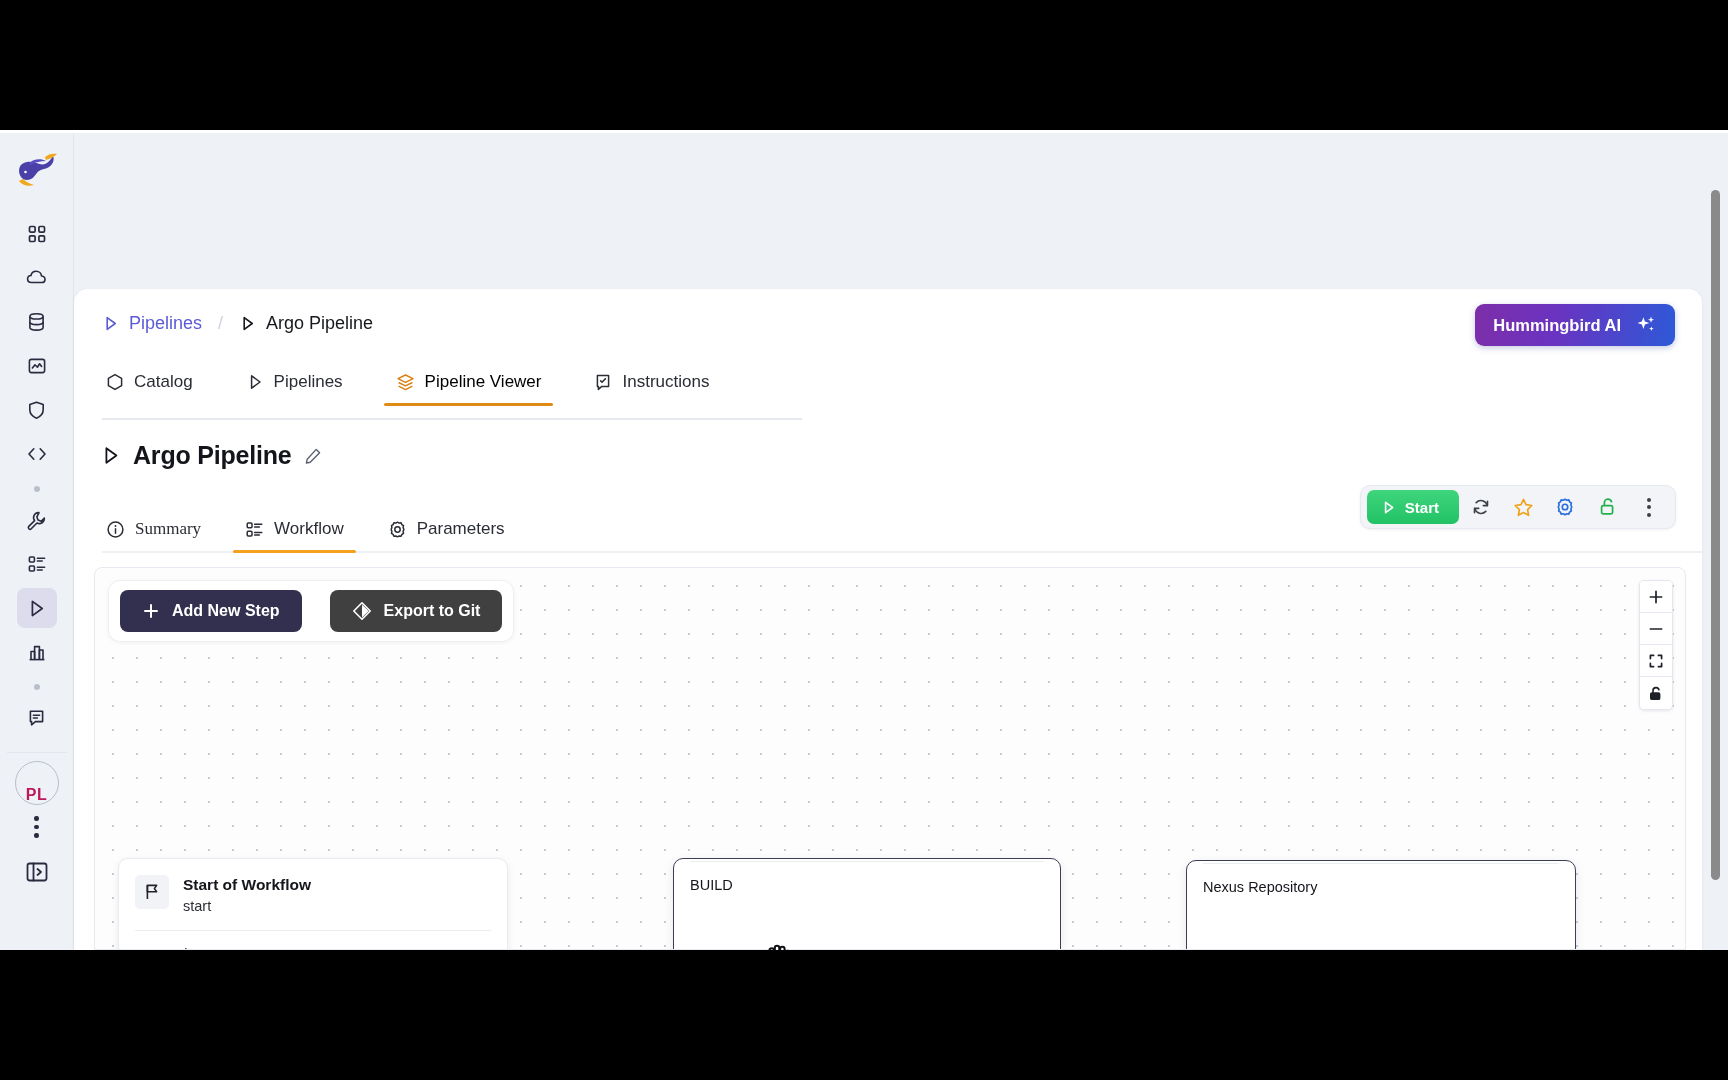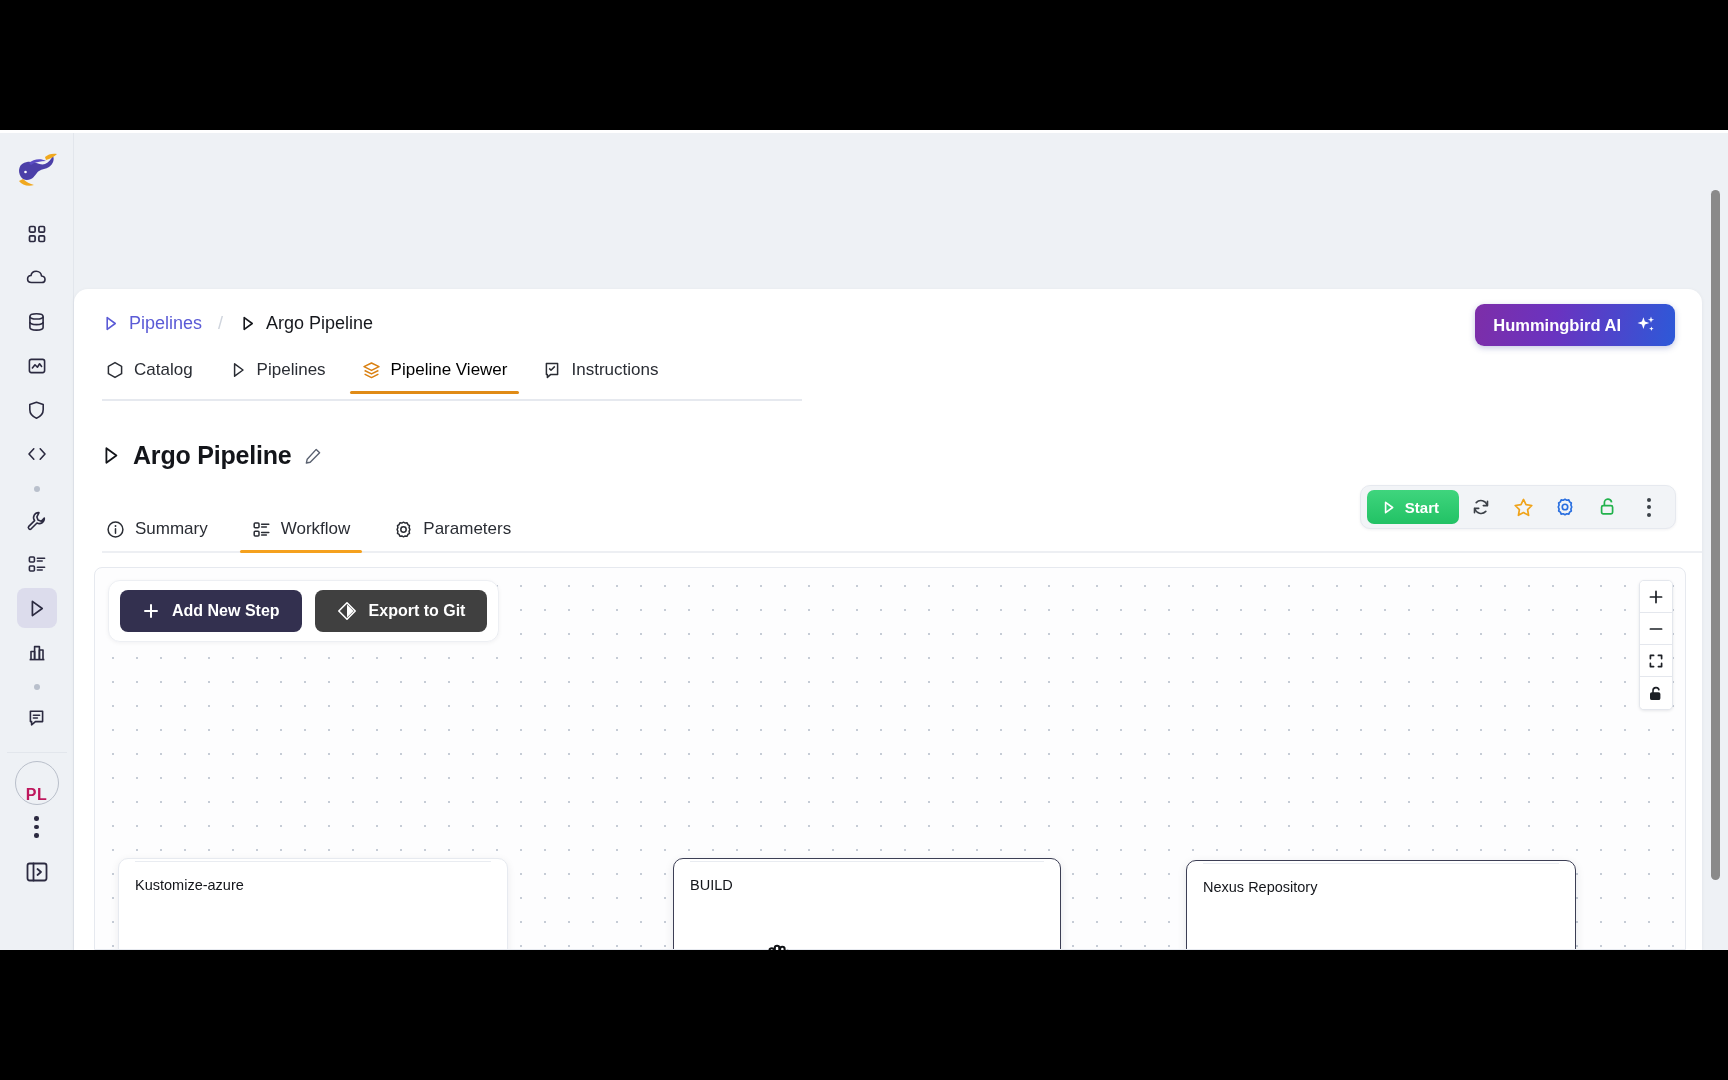--- a/index.html
+++ b/index.html
@@ -72,23 +72,23 @@
     position:absolute; right:27px; top:15px;
     height:42px; padding:0 18px; border-radius:9px;
     background:linear-gradient(100deg,#7d2ea8 0%,#6a33c0 40%,#2d59d8 100%);
     color:#fff; font-size:16.5px; font-weight:700;
     display:flex; align-items:center; gap:14px;
     box-shadow:0 2px 6px rgba(45,60,150,.28); cursor:pointer;
   }
 
   
   .tabs-primary {
-    position:absolute; left:28px; top:64px; width:700px; height:48px;
+    position:absolute; left:28px; top:83px; width:700px; height:48px;
     border-bottom:2px solid #e6e9ef;
-    display:flex; align-items:center; gap:0;
+    display:flex; align-items:flex-start; gap:17px;
   }
   .ptab {
     display:flex; align-items:center; gap:10px;
     padding:0 18px 12px 18px; font-size:17px; color:#2a2d34;
     cursor:pointer; position:relative;
   }
   .ptab:first-child { padding-left:4px; }
   .ptab.active { color:#000000; font-weight:500; }
   .ptab.active:after {
     content:""; position:absolute; left:6px; right:6px; bottom:-2px;
@@ -106,21 +106,21 @@
   .tabs-sub {
     position:absolute; left:28px; top:216px; right:0; height:48px;
     border-bottom:2px solid #edeff3;
     display:flex; align-items:flex-end;
   }
   .stab {
     display:flex; align-items:center; gap:10px;
     padding:0 22px 12px 22px; font-size:17px; color:#2a2d34;
     cursor:pointer; position:relative;
   }
-  .stab:first-child { padding-left:4px; }
+  .stab:first-child { padding-left:4px;font-family:Liberation Serif, serif; }
   .stab.active:after {
     content:""; position:absolute; left:10px; right:10px; bottom:-2px;
     height:3px; background:#f5a11e; border-radius:2px;
   }
 
   
   .run-toolbar {
     position:absolute; right:26px; top:196px;
     height:44px; padding:5px 6px; border-radius:10px;
     background:#f2f4f7; border:1px solid #e6e9ef;
@@ -143,21 +143,21 @@
     border:1px solid #e6e9ef; border-radius:8px 8px 0 0;
     background-color:#fdfdfe;
     background-image:radial-gradient(#c6ccd6 1px, transparent 1px);
     background-size:24px 24px; background-position:6px 6px;
     overflow:hidden;
   }
 
   .canvas-toolbar {
     position:absolute; left:13px; top:12px;
     background:#fff; border:1px solid #edeff3; border-radius:12px;
-    padding:9px 11px; display:flex; align-items:center; gap:13px;
+    padding:9px 11px; display:flex; align-items:center; gap:28px;
     box-shadow:0 1px 4px rgba(20,25,45,.05);
   }
   .dark-btn {
     height:42px; padding:0 22px; border-radius:8px;
     background:#33304f; color:#fff; font-size:16px; font-weight:600;
     display:flex; align-items:center; gap:12px; cursor:pointer;
   }
   .dark-btn.muted { background:#404040; }
 
   .layout-toolbar {
@@ -533,20 +533,32 @@
           </button>
           <button>
             <svg width="16" height="17" viewBox="0 0 16 17" fill="none" stroke="#1d2026" stroke-width="1.6" stroke-linejoin="round">
               <rect x="2.8" y="8" width="8.8" height="6.3" rx="1.1" fill="#1d2026"></rect>
               <path d="M5 8 V5.8 A3 3 0 0 1 11 5.4"></path>
             </svg>
           </button>
         </div>
 
         <div class="node" style="left:23px; top:290px; width:390px; height:185px;">
+          <div class="node-head">
+            <div class="node-ico">
+              <svg width="20" height="20" viewBox="0 0 20 20" fill="none" stroke="#22242b" stroke-width="1.6" stroke-linejoin="round">
+                <path d="M5.4 3 V17"></path>
+                  <path d="M5.4 3.4 H14.6 L12.4 6.6 L14.6 9.8 H5.4 Z"></path>
+              </svg>
+            </div>
+            <div>
+              <div class="node-title">Start of Workflow</div>
+              <div class="node-sub">start</div>
+            </div>
+          </div>
           <div class="node-div"></div>
           <div class="node-body">
             <div class="fval">Kustomize-azure</div>
 
           </div>
         </div>
 
         <div class="node sel" style="left:578px; top:290px; width:388px; height:225px;">
           <div class="node-div"></div>
           <div class="node-body">

